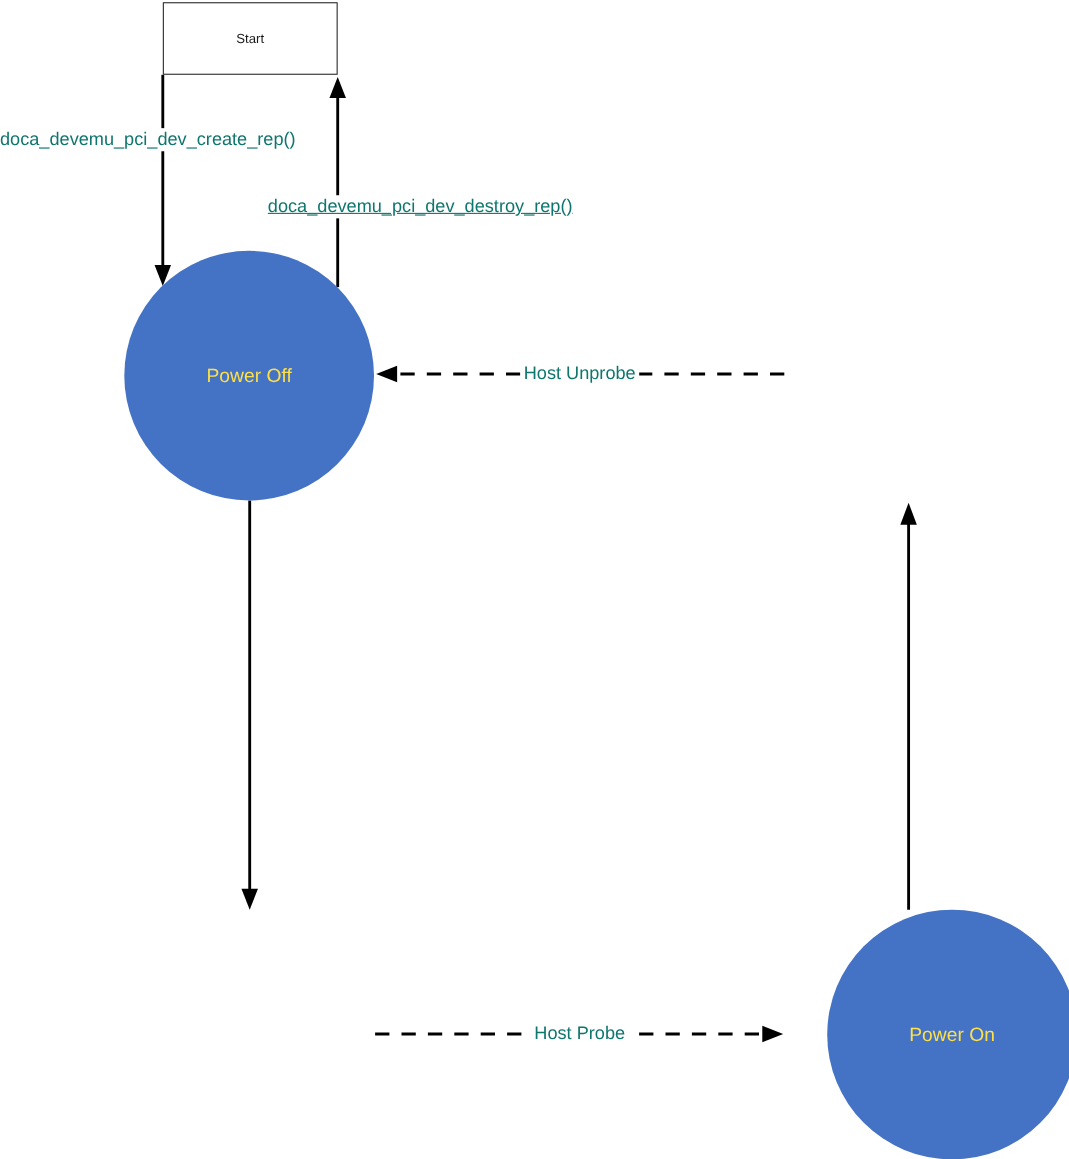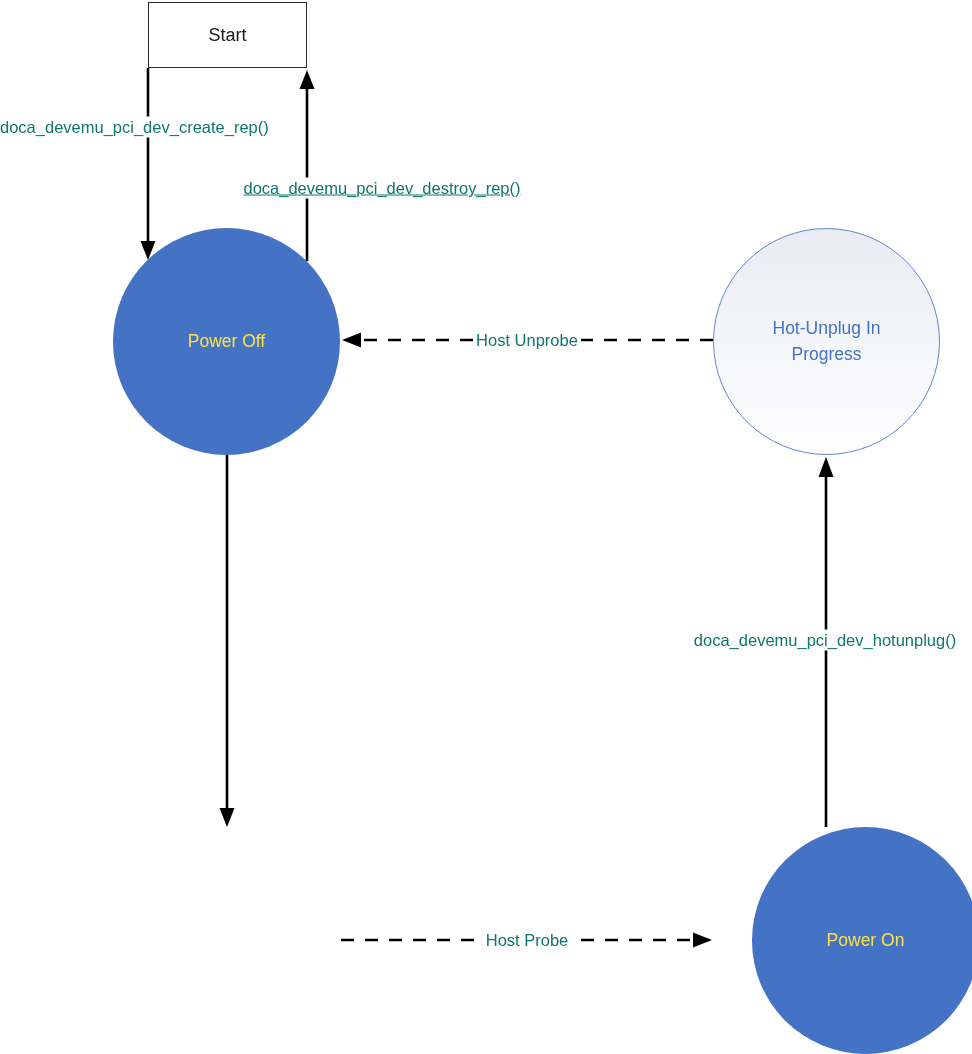--- a/index.html
+++ b/index.html
@@ -26,21 +26,21 @@
     position: absolute;
     left: 148px;
     top: 2px;
     width: 157px;
     height: 64px;
     background: #ffffff;
     border: 1.5px solid #2b2b2b;
     display: flex;
     align-items: center;
     justify-content: center;
-    font-size: 18px;
+    font-size: 12px;
     color: #1a1a1a;
   }
   .state-circle {
     position: absolute;
     width: 227px;
     height: 227px;
     border-radius: 50%;
     display: flex;
     align-items: center;
     justify-content: center;
@@ -102,33 +102,29 @@
   </svg>
 
   <div class="start-box">
     <span>Start</span>
   </div>
 
   <div class="state-circle state-filled" style="left:113px; top:228px;">
     <span class="state-label">Power Off</span>
   </div>
 
-  <div class="state-circle state-outlined" style="left:713px; top:228px;">
-    <span class="state-label">Hot-Unplug In Progress</span>
-  </div>
 
 
   <div class="state-circle state-filled" style="left:752px; top:827px;">
     <span class="state-label">Power On</span>
   </div>
 
   <div class="edge-label left-flush" style="left:0px; top:127px;">doca_devemu_pci_dev_create_rep()</div>
 
   <div class="edge-label" style="left:382px; top:188px;text-decoration:underline;">doca_devemu_pci_dev_destroy_rep()</div>
 
   <div class="edge-label" style="left:527px; top:340px;">Host Unprobe</div>
 
 
-  <div class="edge-label" style="left:825px; top:640px;">doca_devemu_pci_dev_hotunplug()</div>
 
   <div class="edge-label" style="left:527px; top:940px;">Host Probe</div>
 
 </div>
 
 </body></html>

